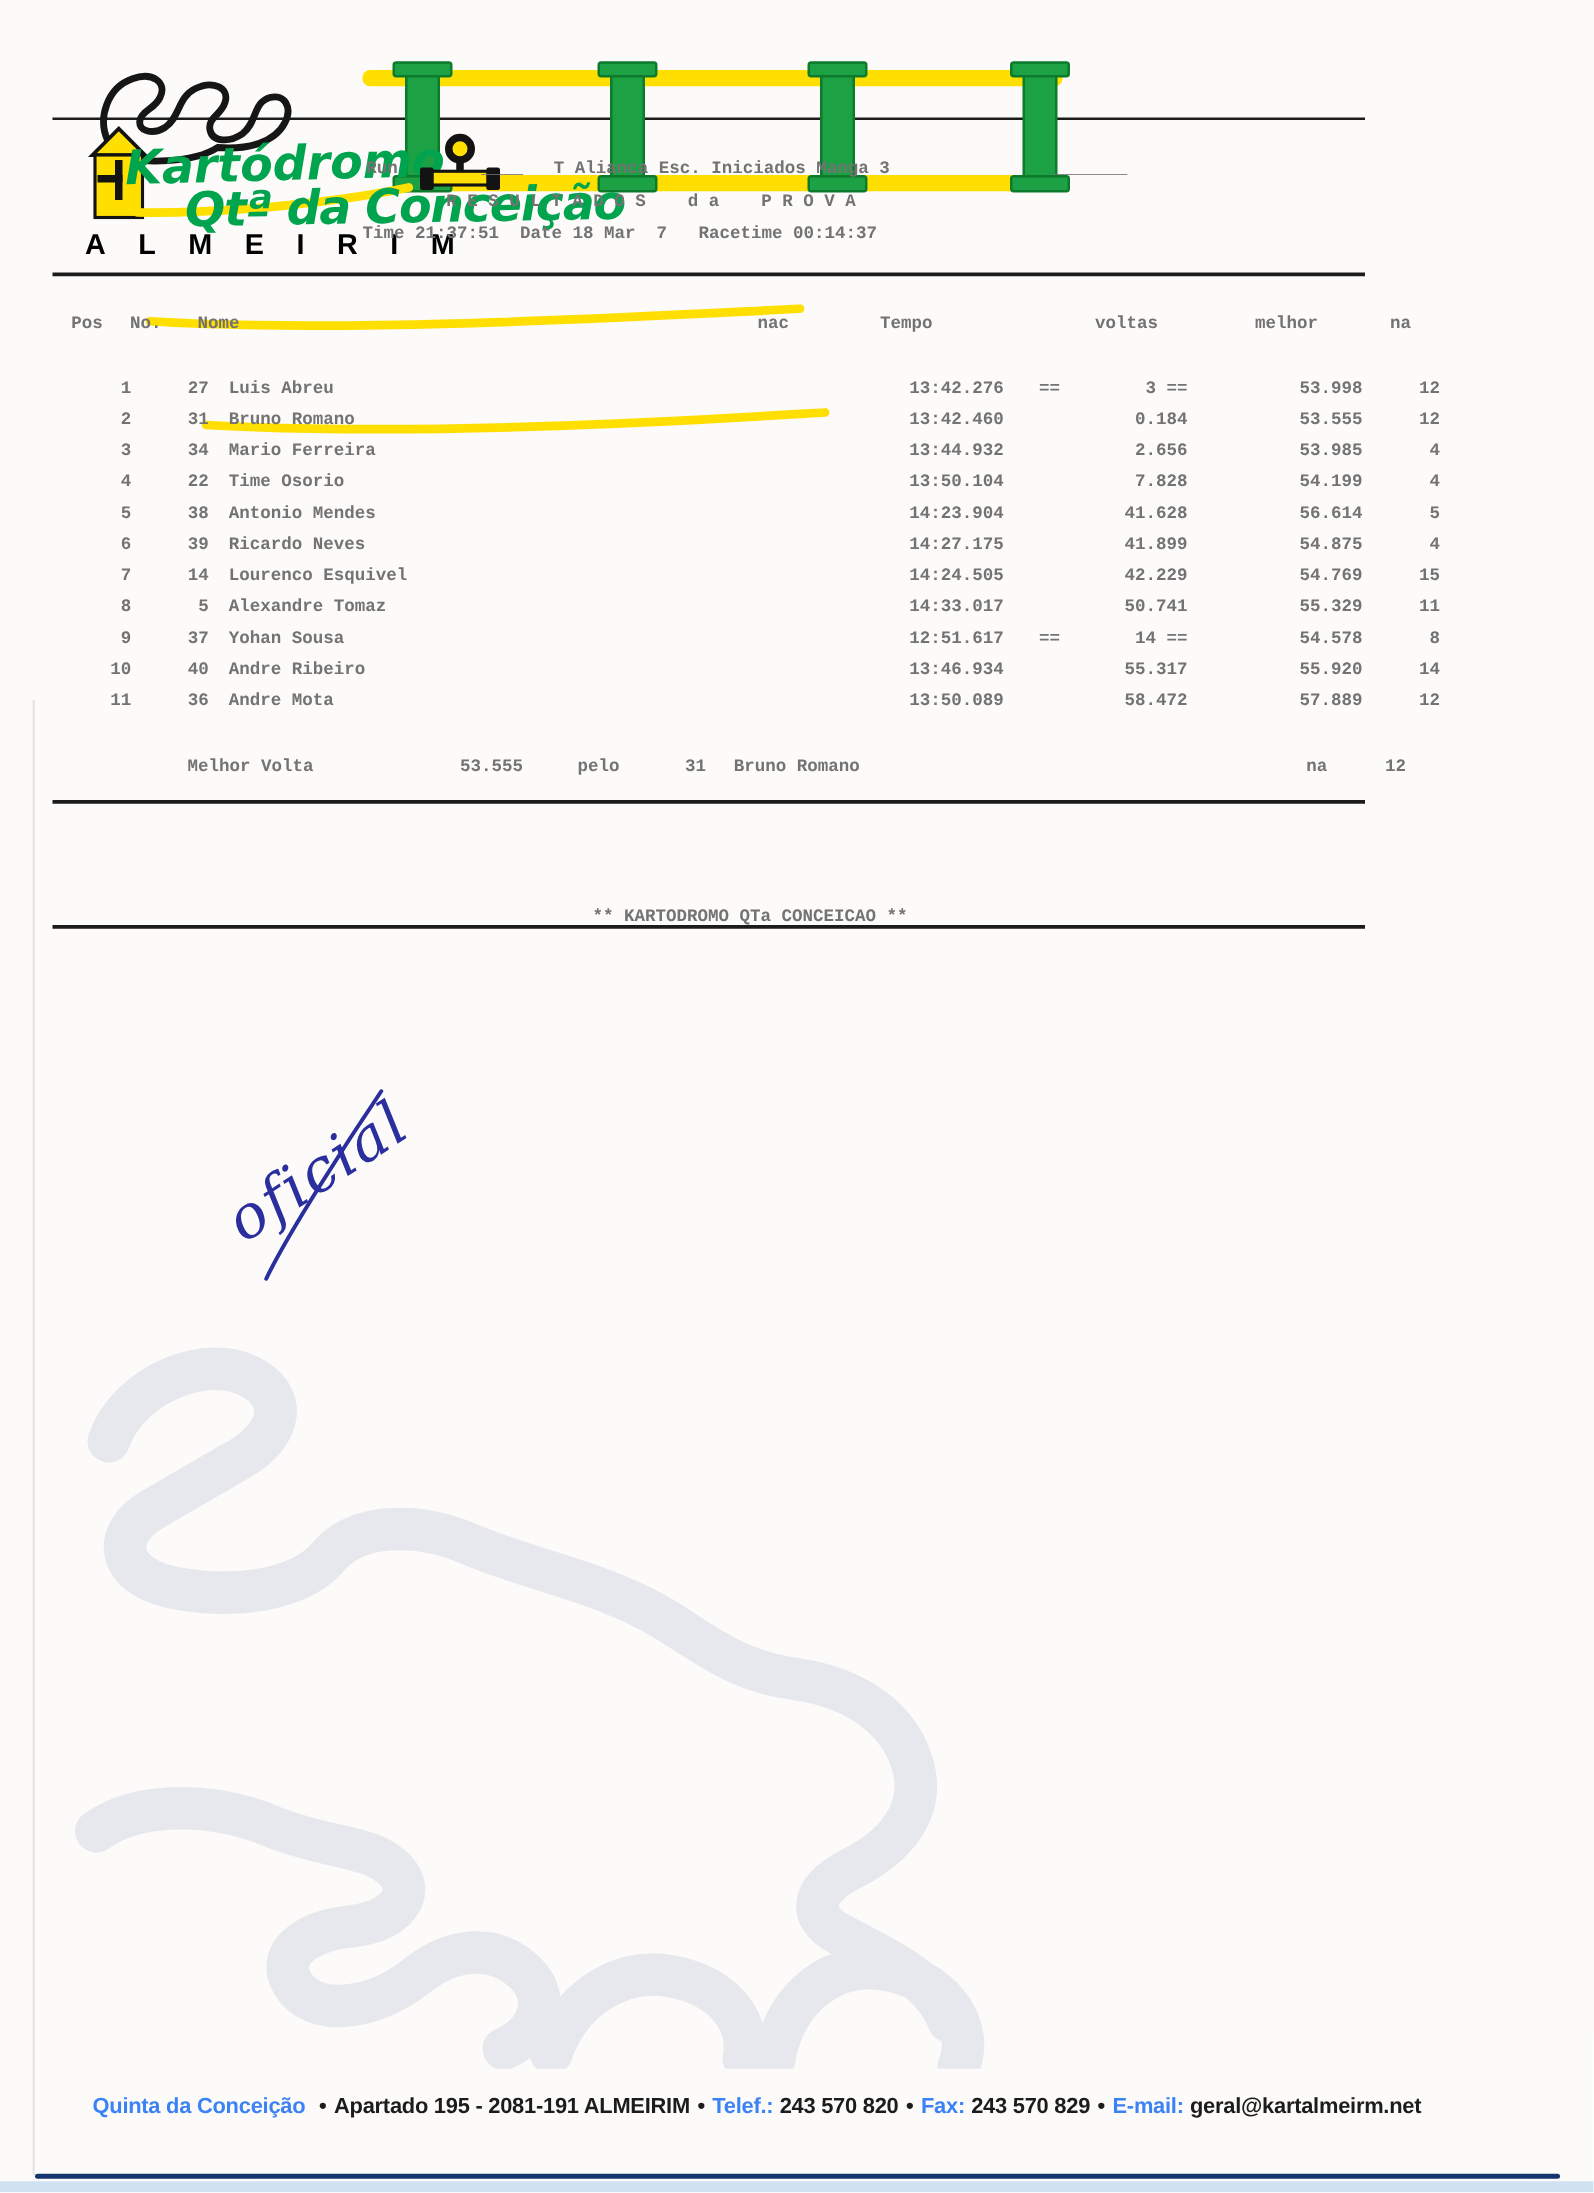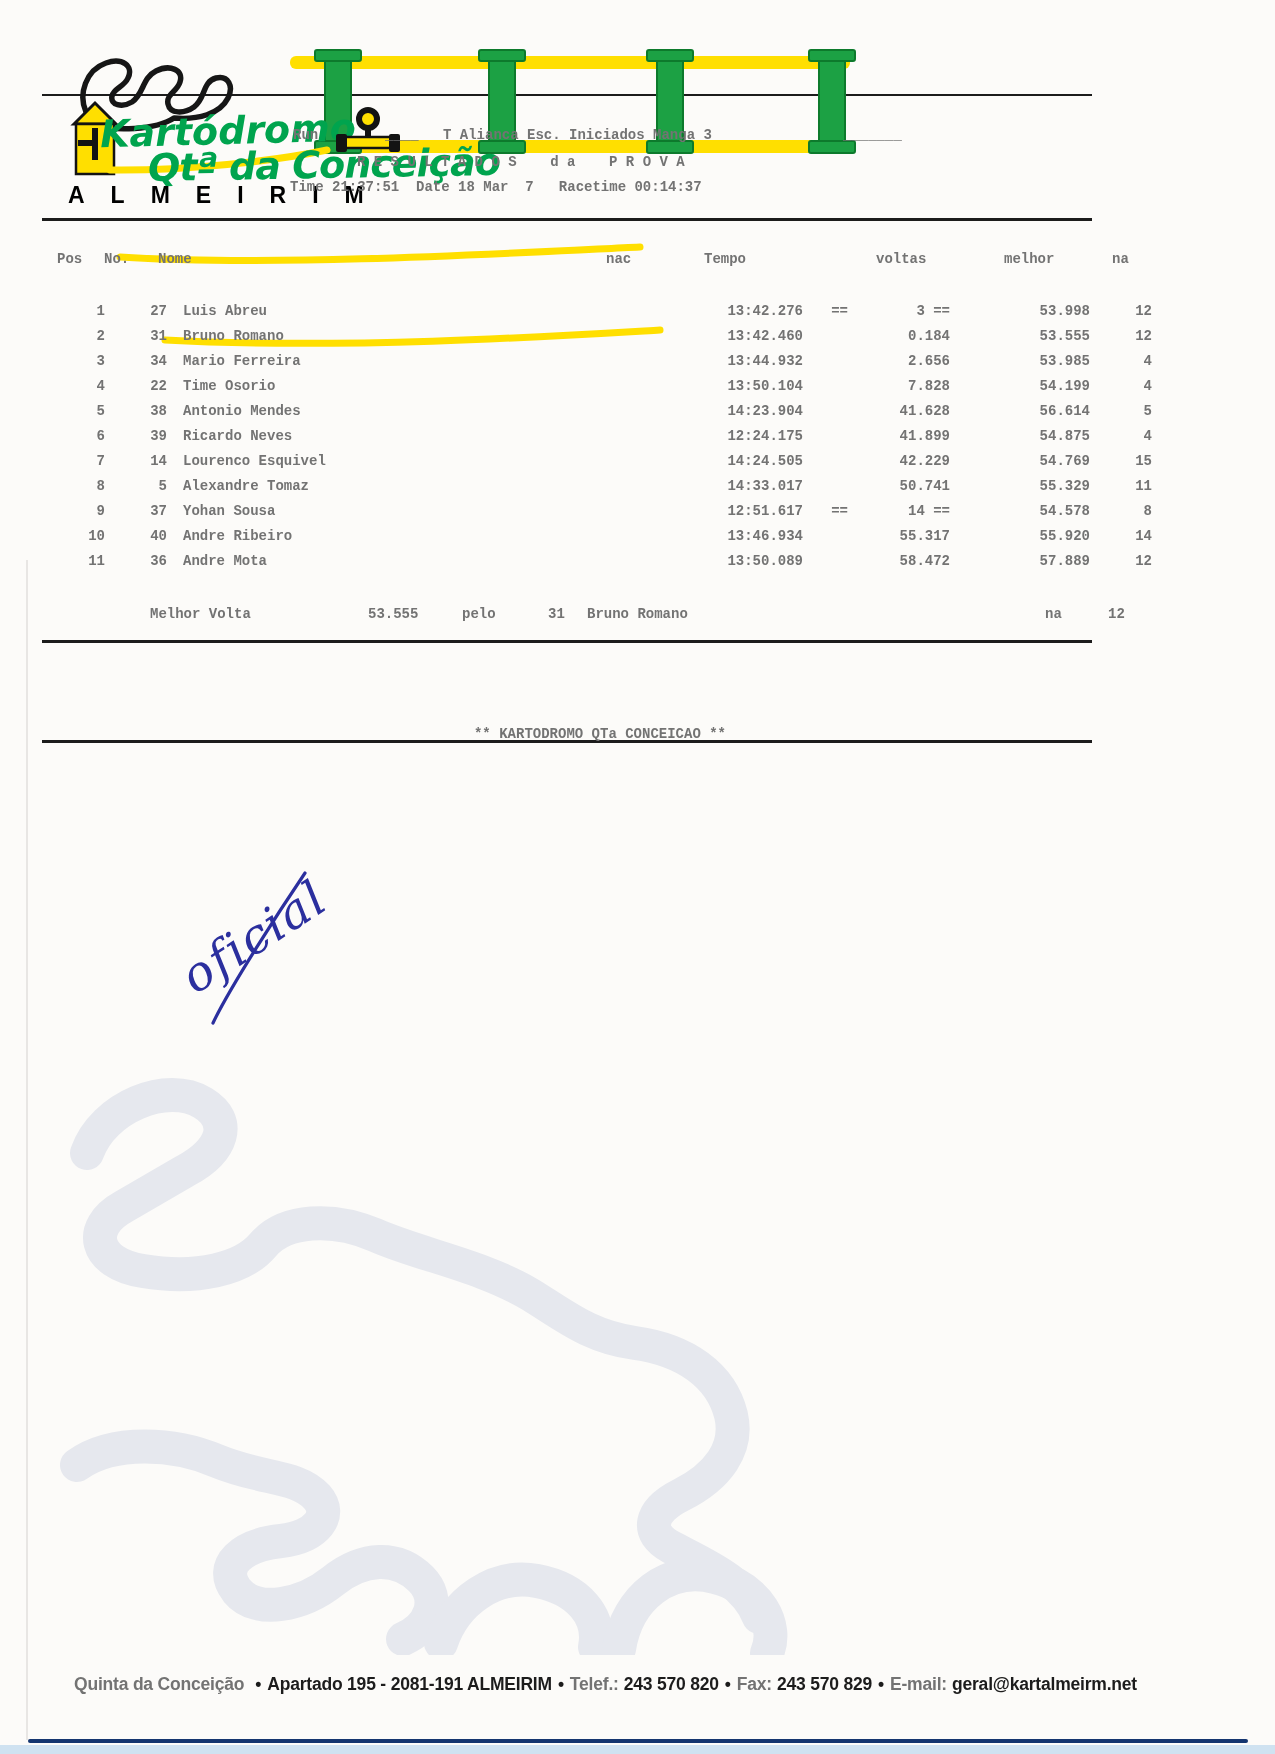--- a/index.html
+++ b/index.html
@@ -30,21 +30,21 @@
   .c-voltas{width:102px;text-align:right}
   .c-melhor{width:140px;text-align:right}
   .c-na{width:62px;text-align:right}
   .bl{position:absolute;top:602px;}
   .notice{position:absolute;top:672px;left:0;width:1200px;text-align:center;}
   .notice div{line-height:25.5px;}
   
   .footer{position:absolute;top:1674px;left:74px;white-space:nowrap;
      font-family:"Liberation Sans",sans-serif;font-weight:700;font-size:17.5px;
      letter-spacing:-0.2px;color:#1c1c1c;}
-  .fg{color:#737373;margin-right:5px;}
+  .fg{color:#3b82f6;margin-right:5px;}
   .fb{margin:0 6px;color:#1c1c1c;}
   .fold{position:absolute;left:26px;top:560px;width:2px;height:1180px;background:#e2e1de;opacity:.8;}
   .bottom-strip{position:absolute;left:0;right:0;bottom:0;height:9px;background:#cfe2f1;}
   .bottom-line{position:absolute;left:28px;top:1739px;width:1220px;height:4px;background:#14356f;border-radius:2px;}
 </style>
 </head>
 <body>
 
 <div class="page">
 
@@ -135,21 +135,21 @@
   <span class="m th th-voltas">voltas</span>
   <span class="m th th-melhor">melhor</span>
   <span class="m th th-na">na</span>
 
   <div class="rows">
     <div class="trow m"><span class="c-pos">1</span><span class="c-no">27</span><span class="c-name">Luis Abreu</span><span class="c-nac"></span><span class="c-tempo">13:42.276</span><span class="c-flag">==</span><span class="c-voltas">3 ==</span><span class="c-melhor">53.998</span><span class="c-na">12</span></div>
     <div class="trow m"><span class="c-pos">2</span><span class="c-no">31</span><span class="c-name">Bruno Romano</span><span class="c-nac"></span><span class="c-tempo">13:42.460</span><span class="c-flag"></span><span class="c-voltas">0.184</span><span class="c-melhor">53.555</span><span class="c-na">12</span></div>
     <div class="trow m"><span class="c-pos">3</span><span class="c-no">34</span><span class="c-name">Mario Ferreira</span><span class="c-nac"></span><span class="c-tempo">13:44.932</span><span class="c-flag"></span><span class="c-voltas">2.656</span><span class="c-melhor">53.985</span><span class="c-na">4</span></div>
     <div class="trow m"><span class="c-pos">4</span><span class="c-no">22</span><span class="c-name">Time Osorio</span><span class="c-nac"></span><span class="c-tempo">13:50.104</span><span class="c-flag"></span><span class="c-voltas">7.828</span><span class="c-melhor">54.199</span><span class="c-na">4</span></div>
     <div class="trow m"><span class="c-pos">5</span><span class="c-no">38</span><span class="c-name">Antonio Mendes</span><span class="c-nac"></span><span class="c-tempo">14:23.904</span><span class="c-flag"></span><span class="c-voltas">41.628</span><span class="c-melhor">56.614</span><span class="c-na">5</span></div>
-    <div class="trow m"><span class="c-pos">6</span><span class="c-no">39</span><span class="c-name">Ricardo Neves</span><span class="c-nac"></span><span class="c-tempo">12:24.175</span><span class="c-flag"></span><span class="c-voltas">41.899</span><span class="c-melhor">54.875</span><span class="c-na">4</span></div>
+    <div class="trow m"><span class="c-pos">6</span><span class="c-no">39</span><span class="c-name">Ricardo Neves</span><span class="c-nac"></span><span class="c-tempo">14:27.175</span><span class="c-flag"></span><span class="c-voltas">41.899</span><span class="c-melhor">54.875</span><span class="c-na">4</span></div>
     <div class="trow m"><span class="c-pos">7</span><span class="c-no">14</span><span class="c-name">Lourenco Esquivel</span><span class="c-nac"></span><span class="c-tempo">14:24.505</span><span class="c-flag"></span><span class="c-voltas">42.229</span><span class="c-melhor">54.769</span><span class="c-na">15</span></div>
     <div class="trow m"><span class="c-pos">8</span><span class="c-no">5</span><span class="c-name">Alexandre Tomaz</span><span class="c-nac"></span><span class="c-tempo">14:33.017</span><span class="c-flag"></span><span class="c-voltas">50.741</span><span class="c-melhor">55.329</span><span class="c-na">11</span></div>
     <div class="trow m"><span class="c-pos">9</span><span class="c-no">37</span><span class="c-name">Yohan Sousa</span><span class="c-nac"></span><span class="c-tempo">12:51.617</span><span class="c-flag">==</span><span class="c-voltas">14 ==</span><span class="c-melhor">54.578</span><span class="c-na">8</span></div>
     <div class="trow m"><span class="c-pos">10</span><span class="c-no">40</span><span class="c-name">Andre Ribeiro</span><span class="c-nac"></span><span class="c-tempo">13:46.934</span><span class="c-flag"></span><span class="c-voltas">55.317</span><span class="c-melhor">55.920</span><span class="c-na">14</span></div>
     <div class="trow m"><span class="c-pos">11</span><span class="c-no">36</span><span class="c-name">Andre Mota</span><span class="c-nac"></span><span class="c-tempo">13:50.089</span><span class="c-flag"></span><span class="c-voltas">58.472</span><span class="c-melhor">57.889</span><span class="c-na">12</span></div>
   </div>
 
   <span class="m bl" style="left:150px">Melhor Volta</span>
   <span class="m bl" style="left:368px">53.555</span>
   <span class="m bl" style="left:462px">pelo</span>

